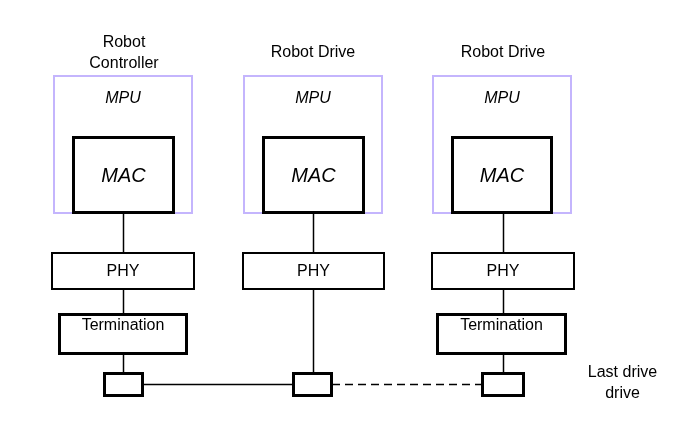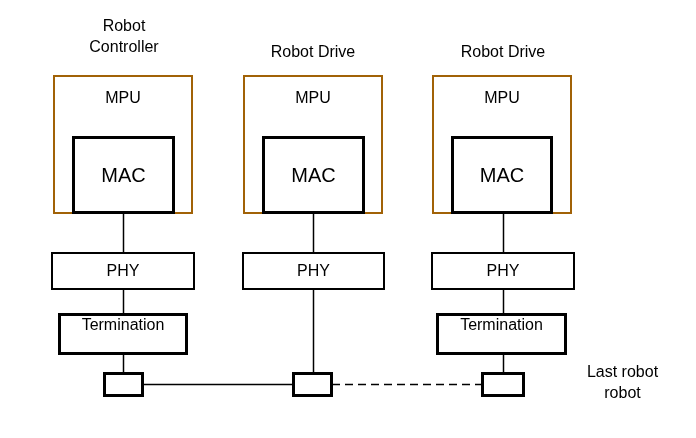--- a/index.html
+++ b/index.html
@@ -35,21 +35,22 @@
     text-align: center;
     font-size: 16px;
     line-height: 21px;
   }
   .box {
     position: absolute;
     background: #ffffff;
     box-sizing: border-box;
   }
   .mpu-box {
-    border: 2px solid #a16207;
+    border: 2px solid #c4b5fd;
+    font-style: italic;
   }
   .mpu-label {
     position: absolute;
     left: 0;
     top: 12px;
     width: 100%;
     text-align: center;
     font-size: 16px;
   }
   .mac-box {
@@ -97,21 +98,21 @@
     <line x1="313.5" y1="289" x2="313.5" y2="373"></line>
 
     <line x1="503.5" y1="213" x2="503.5" y2="253"></line>
     <line x1="503.5" y1="289" x2="503.5" y2="314"></line>
     <line x1="503.5" y1="354" x2="503.5" y2="373"></line>
 
     <line x1="143" y1="384.5" x2="293" y2="384.5"></line>
     <line class="dashed" x1="332" y1="384.5" x2="482" y2="384.5"></line>
   </svg>
 
-  <div class="unit-title" style="left:74px; top:15px; width:100px;">Robot Controller</div>
+  <div class="unit-title" style="left:74px; top:31px; width:100px;">Robot Controller</div>
   <div class="box mpu-box" style="left:53px; top:75px; width:140px; height:139px;">
     <div class="mpu-label">MPU</div>
     <div class="box mac-box" style="left:17px; top:59px; width:103px; height:78px;">
       <span>MAC</span>
     </div>
   </div>
   <div class="box phy-box" style="left:51px; top:252px; width:144px; height:38px;">
     <span>PHY</span>
   </div>
   <div class="box term-box" style="left:58px; top:313px; width:130px; height:42px;">
@@ -139,15 +140,15 @@
     </div>
   </div>
   <div class="box phy-box" style="left:431px; top:252px; width:144px; height:38px;">
     <span>PHY</span>
   </div>
   <div class="box term-box" style="left:436px; top:313px; width:131px; height:42px;">
     <span>Termination</span>
   </div>
   <div class="box port-box" style="left:481px; top:372px; width:44px; height:25px;"></div>
 
-  <div class="annotation" style="left:570px; top:361px; width:105px;">Last robot robot</div>
+  <div class="annotation" style="left:570px; top:361px; width:105px;">Last drive drive</div>
 
 </div>
 
 </body></html>

